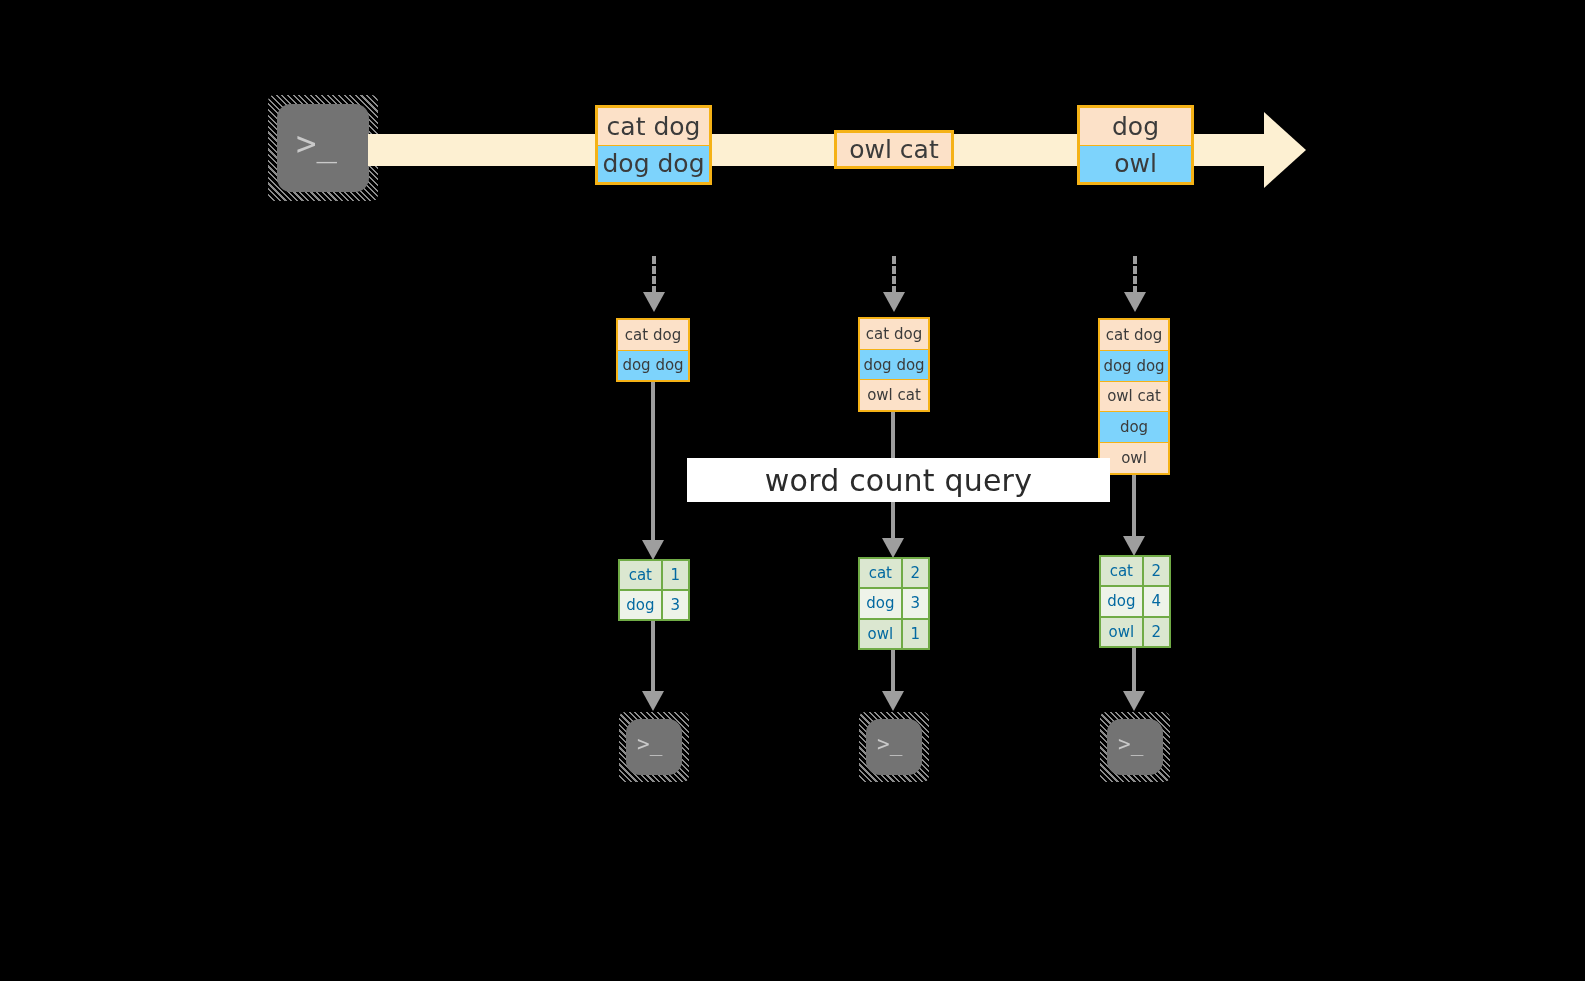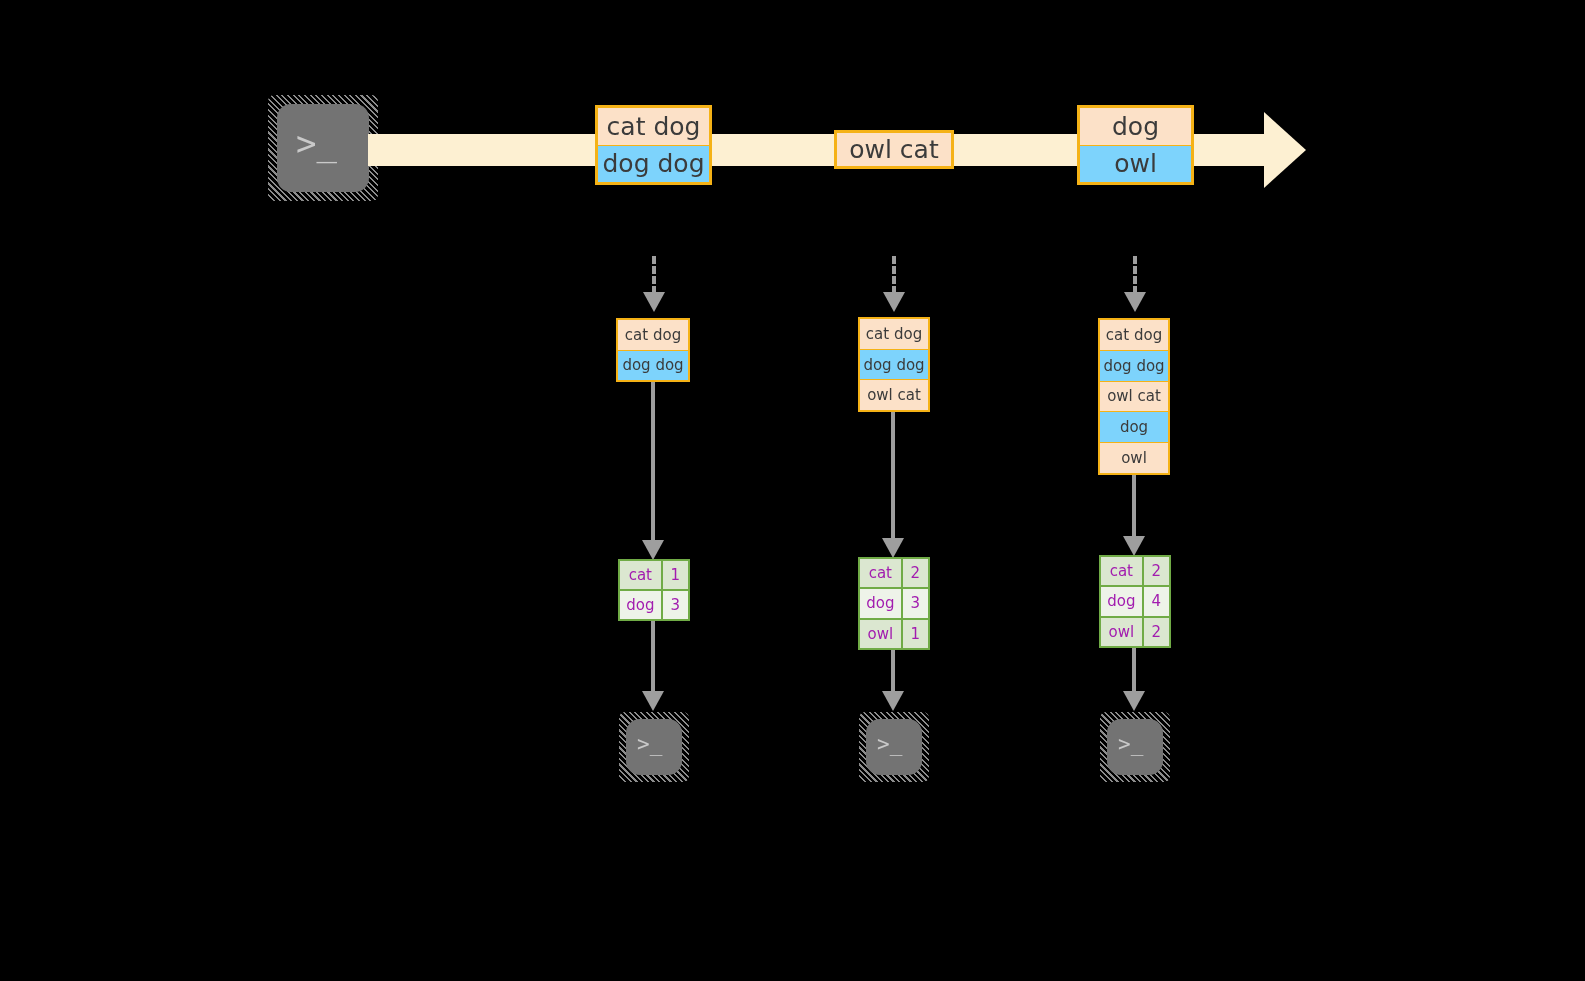--- a/index.html
+++ b/index.html
@@ -89,21 +89,21 @@
   .gbox .grow {
     flex: 1 1 auto;
     display: flex;
     border-top: 2px solid #70ab46;
   }
   .gbox .grow:first-child { border-top: none; }
   .gbox .gcell {
     display: flex;
     align-items: center;
     justify-content: center;
-    color: #a21caf;
+    color: #0369a1;
     white-space: nowrap;
   }
   .gbox .gcell.word { width: 45px; }
   .gbox .gcell.count { width: 30px; border-left: 2px solid #70ab46; }
   .gbox .grow.shadeA .gcell { background: #dbe7d0; }
   .gbox .grow.shadeB .gcell { background: #eef3e9; }
 
   
   .vline {
     position: absolute;
@@ -263,14 +263,17 @@
 
   <div class="vline" style="left:1132px; top:648px; height:45px;"></div>
   <div class="vhead" style="left:1123px; top:691px;"></div>
 
   <div class="term-wrap" style="left:1100px; top:712px; width:70px; height:70px;">
     <div class="term-inner" style="left:7px; top:7px; width:56px; height:56px;">
       <div class="term-glyph" style="left:11px; top:15px; font-size:21px;">&gt;_</div>
     </div>
   </div>
 
+  <div class="banner" style="left:687px; top:458px; width:423px; height:44px;">
+    <span>word count query</span>
+  </div>
 
 </div>
 
 </body></html>

